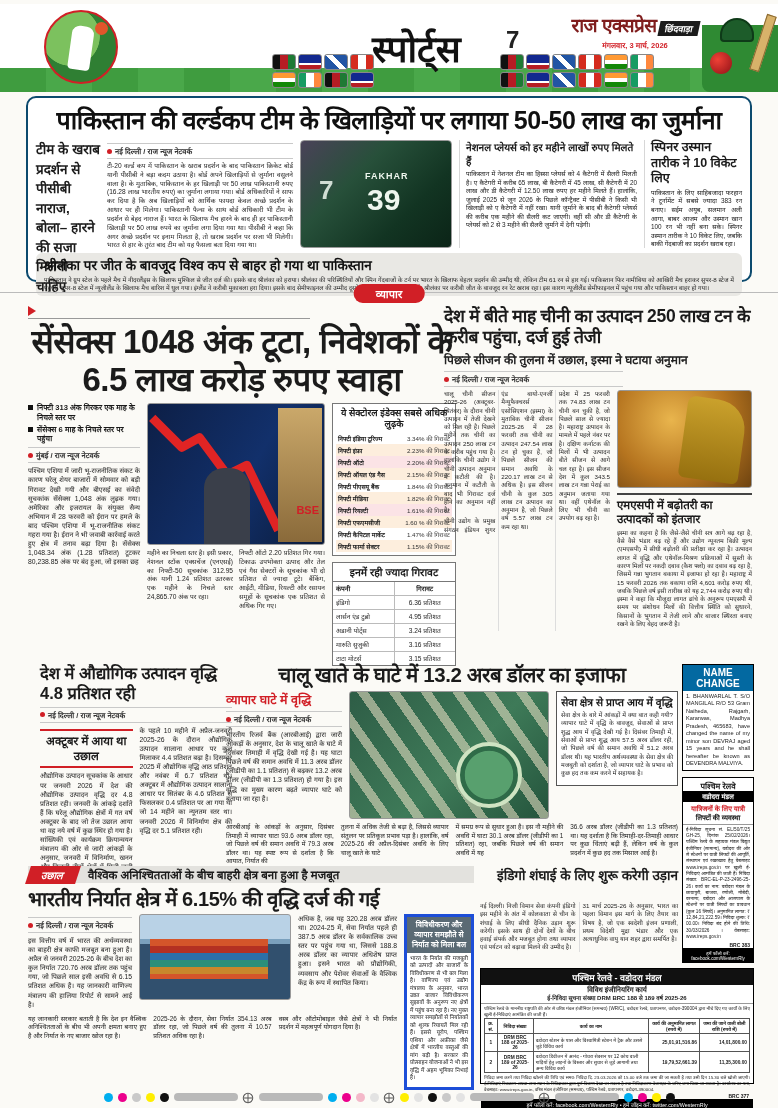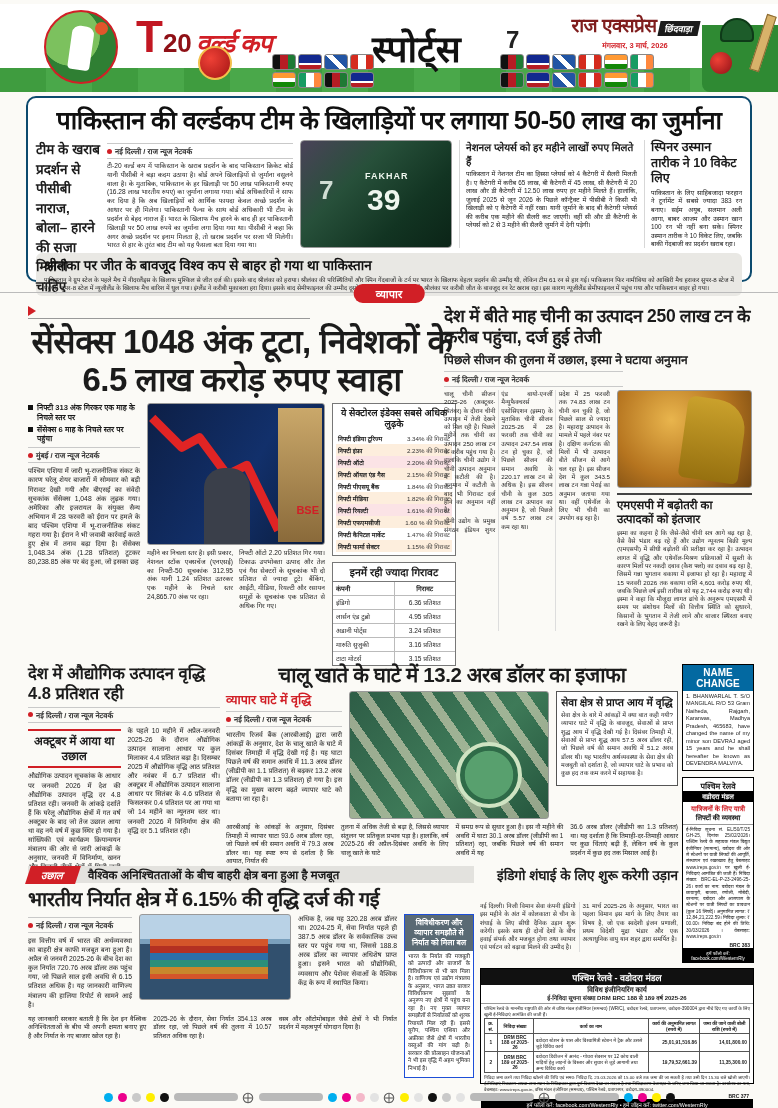--- a/index.html
+++ b/index.html
@@ -120,21 +120,21 @@
   .sg-cols{flex:0 0 166px;column-count:3;column-gap:6px;column-rule:1px solid #ddd;}
   .sg-cols .p{font-size:6.2px;}
   .sg-right{flex:1;}
   .photo.sugar{width:100%;height:98px;background:radial-gradient(circle at 40% 30%,#e9b54d,#b5741f 55%,#6e4310);border-radius:3px;}
   .sugar .sack{position:absolute;right:8px;top:8px;width:60px;height:82px;background:linear-gradient(#caa12c,#96700f);border-radius:8px 30px 6px 6px;transform:rotate(8deg);}
   .msp-box{border-top:2px solid #444;margin-top:5px;padding-top:3px;}
   .msp-box h3{font-size:11.5px;font-weight:900;line-height:1.25;margin-bottom:2px;}
   .msp-box .p{font-size:6.2px;}
 
   
-  #iip{position:absolute;left:28px;top:664px;width:192px;height:230px;}
+  #iip{position:absolute;left:40px;top:664px;width:192px;height:230px;}
   #iip h1{font-size:16.5px;font-weight:900;line-height:1.2;}
   .iip-cols{display:flex;gap:7px;}
   .iip-cols .c{flex:1;}
   .pull{border-top:2px solid #d11f26;border-bottom:2px solid #d11f26;font-size:11.5px;font-weight:900;
         text-align:center;padding:3px 1px;margin:3px 0;line-height:1.3;}
 
   
   #cad{position:absolute;left:226px;top:660px;width:452px;height:234px;}
   #cad h1{font-size:20.5px;font-weight:800;text-align:center;letter-spacing:-0.4px;margin-bottom:3px;}
   .cad-row{display:flex;gap:7px;}
@@ -176,21 +176,21 @@
   .exp-left{flex:1;}
   .exp-row1{display:flex;gap:7px;}
   .exp-row1 .c1{flex:0 0 104px;}
   .photo.ship{flex:0 0 152px;height:86px;border-radius:3px;background:
      linear-gradient(#b9d2e6 0 28%,#7aa0bd 28% 34%,#31506e 34%);}
   .ship .stack{position:absolute;left:10px;top:24px;width:118px;height:40px;background:
      repeating-linear-gradient(#d4552a 0 7px,#b33022 7px 14px,#2b6fa8 14px 21px,#2a8f7a 21px 28px,#c8872c 28px 35px);}
   .exp-row1 .c2{flex:1;}
   .exp-row2{display:flex;gap:7px;margin-top:3px;}
   .exp-row2 .p{flex:1;font-size:6.4px;}
-  .div-box{flex:0 0 70px;border:1px solid #1d4ed8;background:#fff;}
+  .div-box{flex:0 0 70px;border:3px solid #1d4ed8;background:#fff;}
   .div-box h3{background:#5a6a74;color:#fff;font-size:7.6px;font-weight:900;text-align:center;padding:3px 2px;line-height:1.3;}
   .div-box .p{font-size:5.6px;padding:2px 3px;}
 
   
   #indigo{position:absolute;left:480px;top:866px;width:198px;height:98px;}
   #indigo h1{font-size:13.5px;font-weight:900;text-align:right;margin-bottom:18px;}
   #indigo .cols{column-count:2;column-gap:7px;column-rule:1px solid #ddd;}
   #indigo .p{font-size:6.2px;}
 
   
@@ -219,25 +219,20 @@
 </head>
 <body>
 
 <div id="page" data-name="newspaper-page">
 
   <header id="masthead" data-name="masthead">
     <div class="grass" data-name="grass-strip"></div>
     <div class="logo-circle" data-name="batsman-logo">
       <span class="bats" data-name="batsman-icon"></span>
       <span class="ball" data-name="cricket-ball-icon"></span>
-    </div>
-    <div class="t20" data-name="t20-worldcup-logo">
-      <span class="t20-t" data-name="t20-logo-t">T</span><span class="t20-num" data-name="t20-logo-num">20</span>
-      <span class="t20-wc" data-name="t20-logo-worldcup-label">वर्ल्ड कप</span>
-      <span class="t20-ball" data-name="cricket-ball-icon"></span>
     </div>
     <div class="flags flagsA" data-name="flags-strip-left">
       <span class="flag" data-name="flag-icon"></span>
         <span class="flag" data-name="flag-icon"></span>
         <span class="flag" data-name="flag-icon"></span>
         <span class="flag" data-name="flag-icon"></span>
         <span class="flag" data-name="flag-icon"></span>
         <span class="flag" data-name="flag-icon"></span>
         <span class="flag" data-name="flag-icon"></span>
         <span class="flag" data-name="flag-icon"></span>

